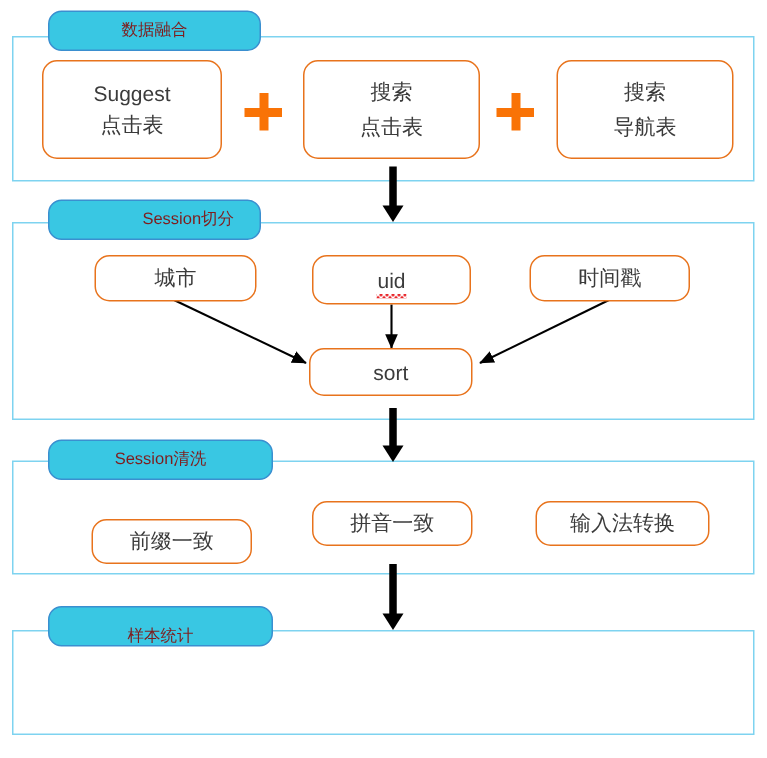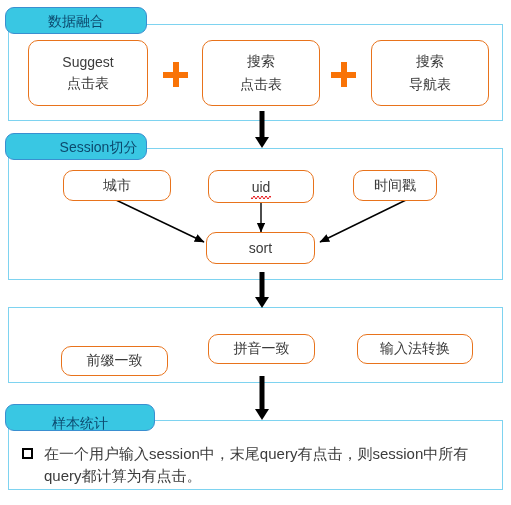--- a/index.html
+++ b/index.html
@@ -26,28 +26,29 @@
     background: #ffffff;
   }
 
   
   .tab {
     position: absolute;
     box-sizing: border-box;
     background: #39c7e3;
     border: 1px solid #3a8fd0;
     border-radius: 9px;
-    color: #0c4a6e;
-    font-size: 14px;
+    color: #7f1d1d;
+    font-size: 11px;
     line-height: 1;
     display: flex;
     align-items: center;
     justify-content: center;
     z-index: 5;
     white-space: nowrap;
+    margin-left: 27px;
   }
 
   
   .node {
     position: absolute;
     box-sizing: border-box;
     border: 1.6px solid #e8731c;
     border-radius: 10px;
     background: #ffffff;
     color: #3b3b3b;
@@ -220,34 +221,37 @@
   </div>
 
   <div class="node one-line" style="left:63px; top:170px; width:108px; height:31px;">
     <span class="line1">城市</span>
   </div>
 
   <div class="node one-line" style="left:208px; top:170px; width:106px; height:33px;">
     <span class="line1 squiggle">uid</span>
   </div>
 
-  <div class="node one-line" style="left:353px; top:170px; width:84px; height:31px;">
+  <div class="node one-line" style="left:353px; top:170px; width:107px; height:31px;">
     <span class="line1">时间戳</span>
   </div>
 
   <div class="node one-line" style="left:206px; top:232px; width:109px; height:32px;justify-content:center;">
     <span class="line1">sort</span>
   </div>
 
   <div class="varrow" style="left:252px; top:272px; width:19px; height:36px;">
     <div class="shaft" style="height:26px;"></div>
     <div class="head"></div>
   </div>
 
   <div class="panel" style="left:8px; top:307px; width:495px; height:76px;"></div>
+  <div class="tab" style="left:5px; top:293px; width:150px; height:27px;">
+    <span>Session清洗</span>
+  </div>
 
   <div class="node one-line" style="left:61px; top:334px; width:107px; height:30px;margin-top:12px;">
     <span class="line1">前缀一致</span>
   </div>
 
   <div class="node one-line" style="left:208px; top:334px; width:107px; height:30px;">
     <span class="line1">拼音一致</span>
   </div>
 
   <div class="node one-line" style="left:357px; top:334px; width:116px; height:30px;">
@@ -257,18 +261,14 @@
   <div class="varrow" style="left:252px; top:376px; width:19px; height:44px;">
     <div class="shaft" style="height:34px;"></div>
     <div class="head"></div>
   </div>
 
   <div class="panel" style="left:8px; top:420px; width:495px; height:70px;"></div>
   <div class="tab" style="left:5px; top:404px; width:150px; height:27px;align-items:flex-end;">
     <span>样本统计</span>
   </div>
 
-  <div class="bullet-row" style="left:22px; top:443px; width:470px;">
-    <div class="bullet-mark"></div>
-    <div class="bullet-text">在一个用户输入session中，末尾query有点击，则session中所有query都计算为有点击。</div>
-  </div>
 
 </div>
 
 </body></html>

